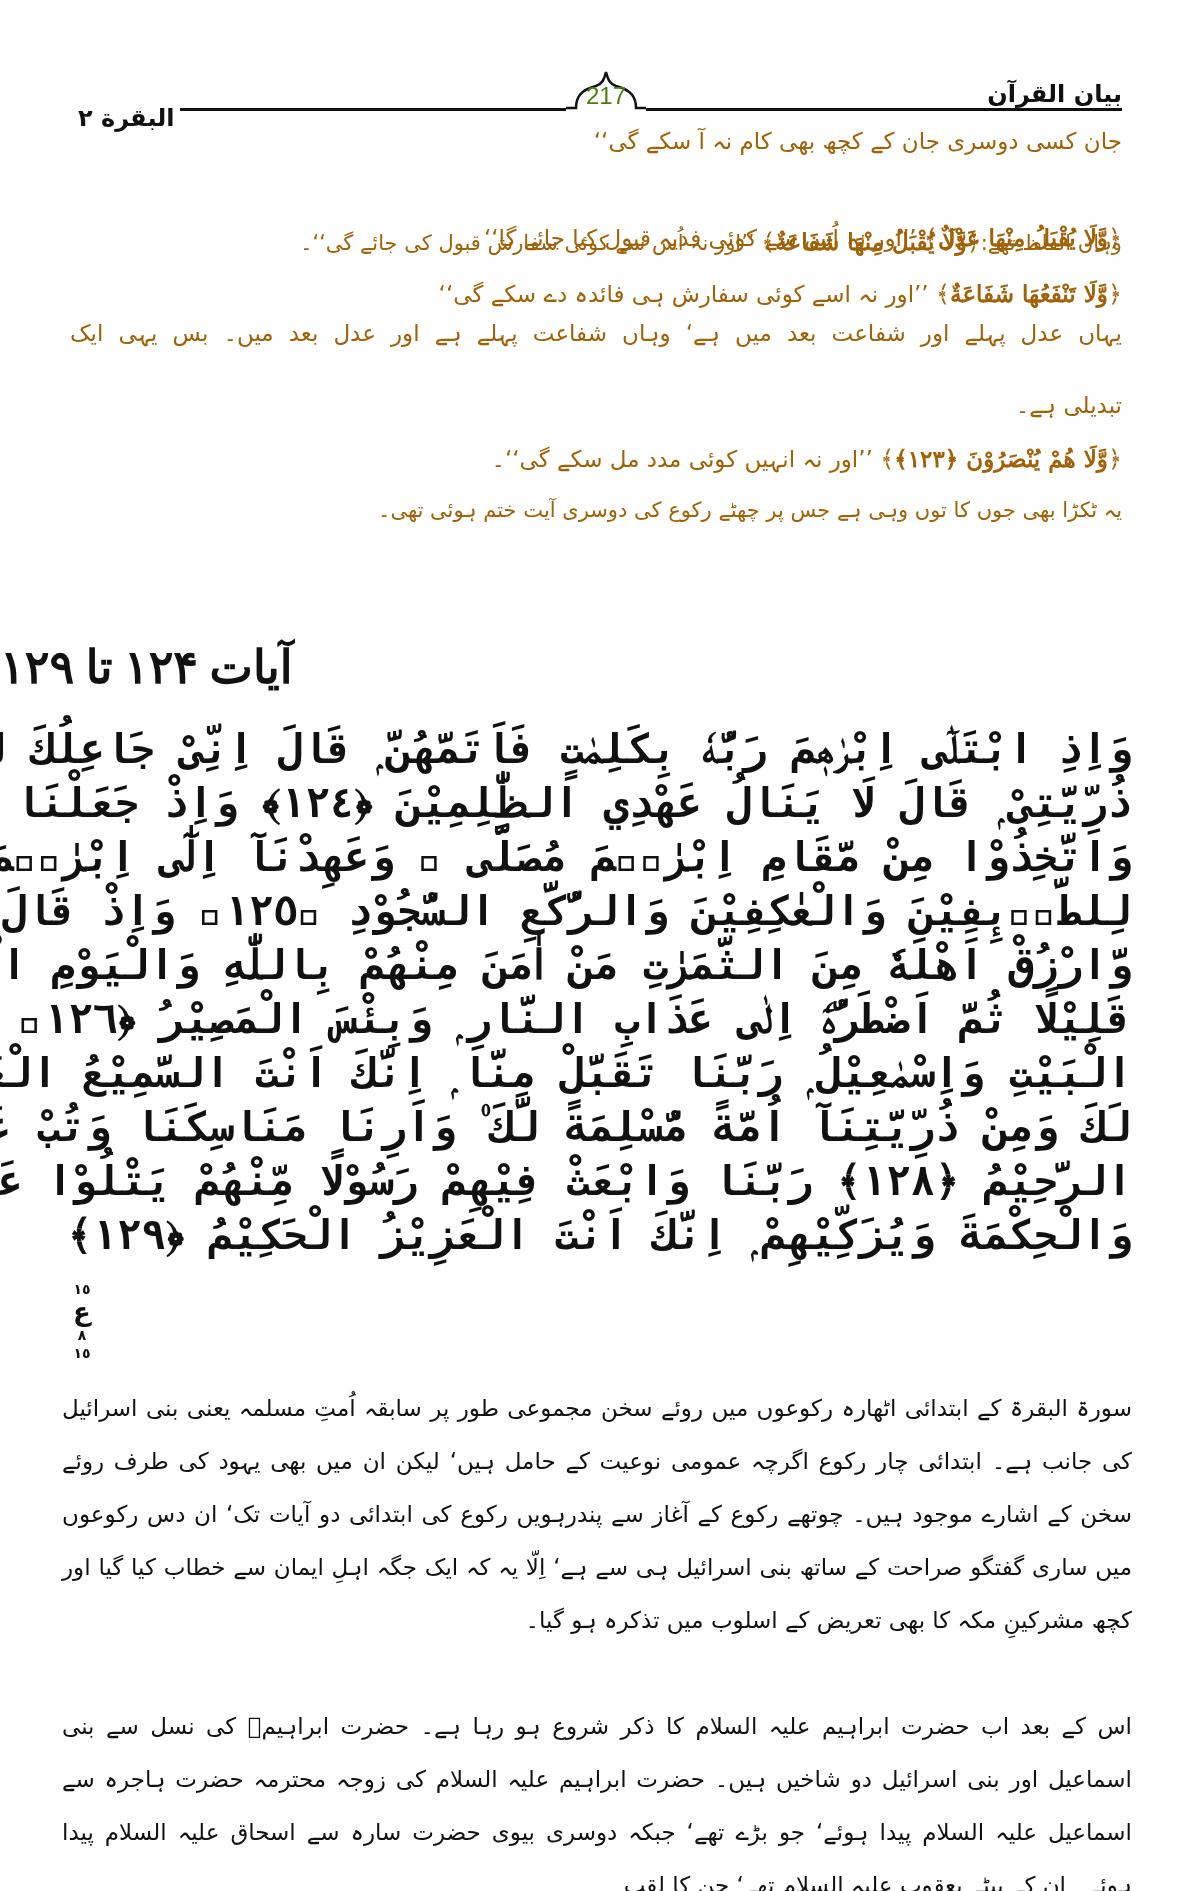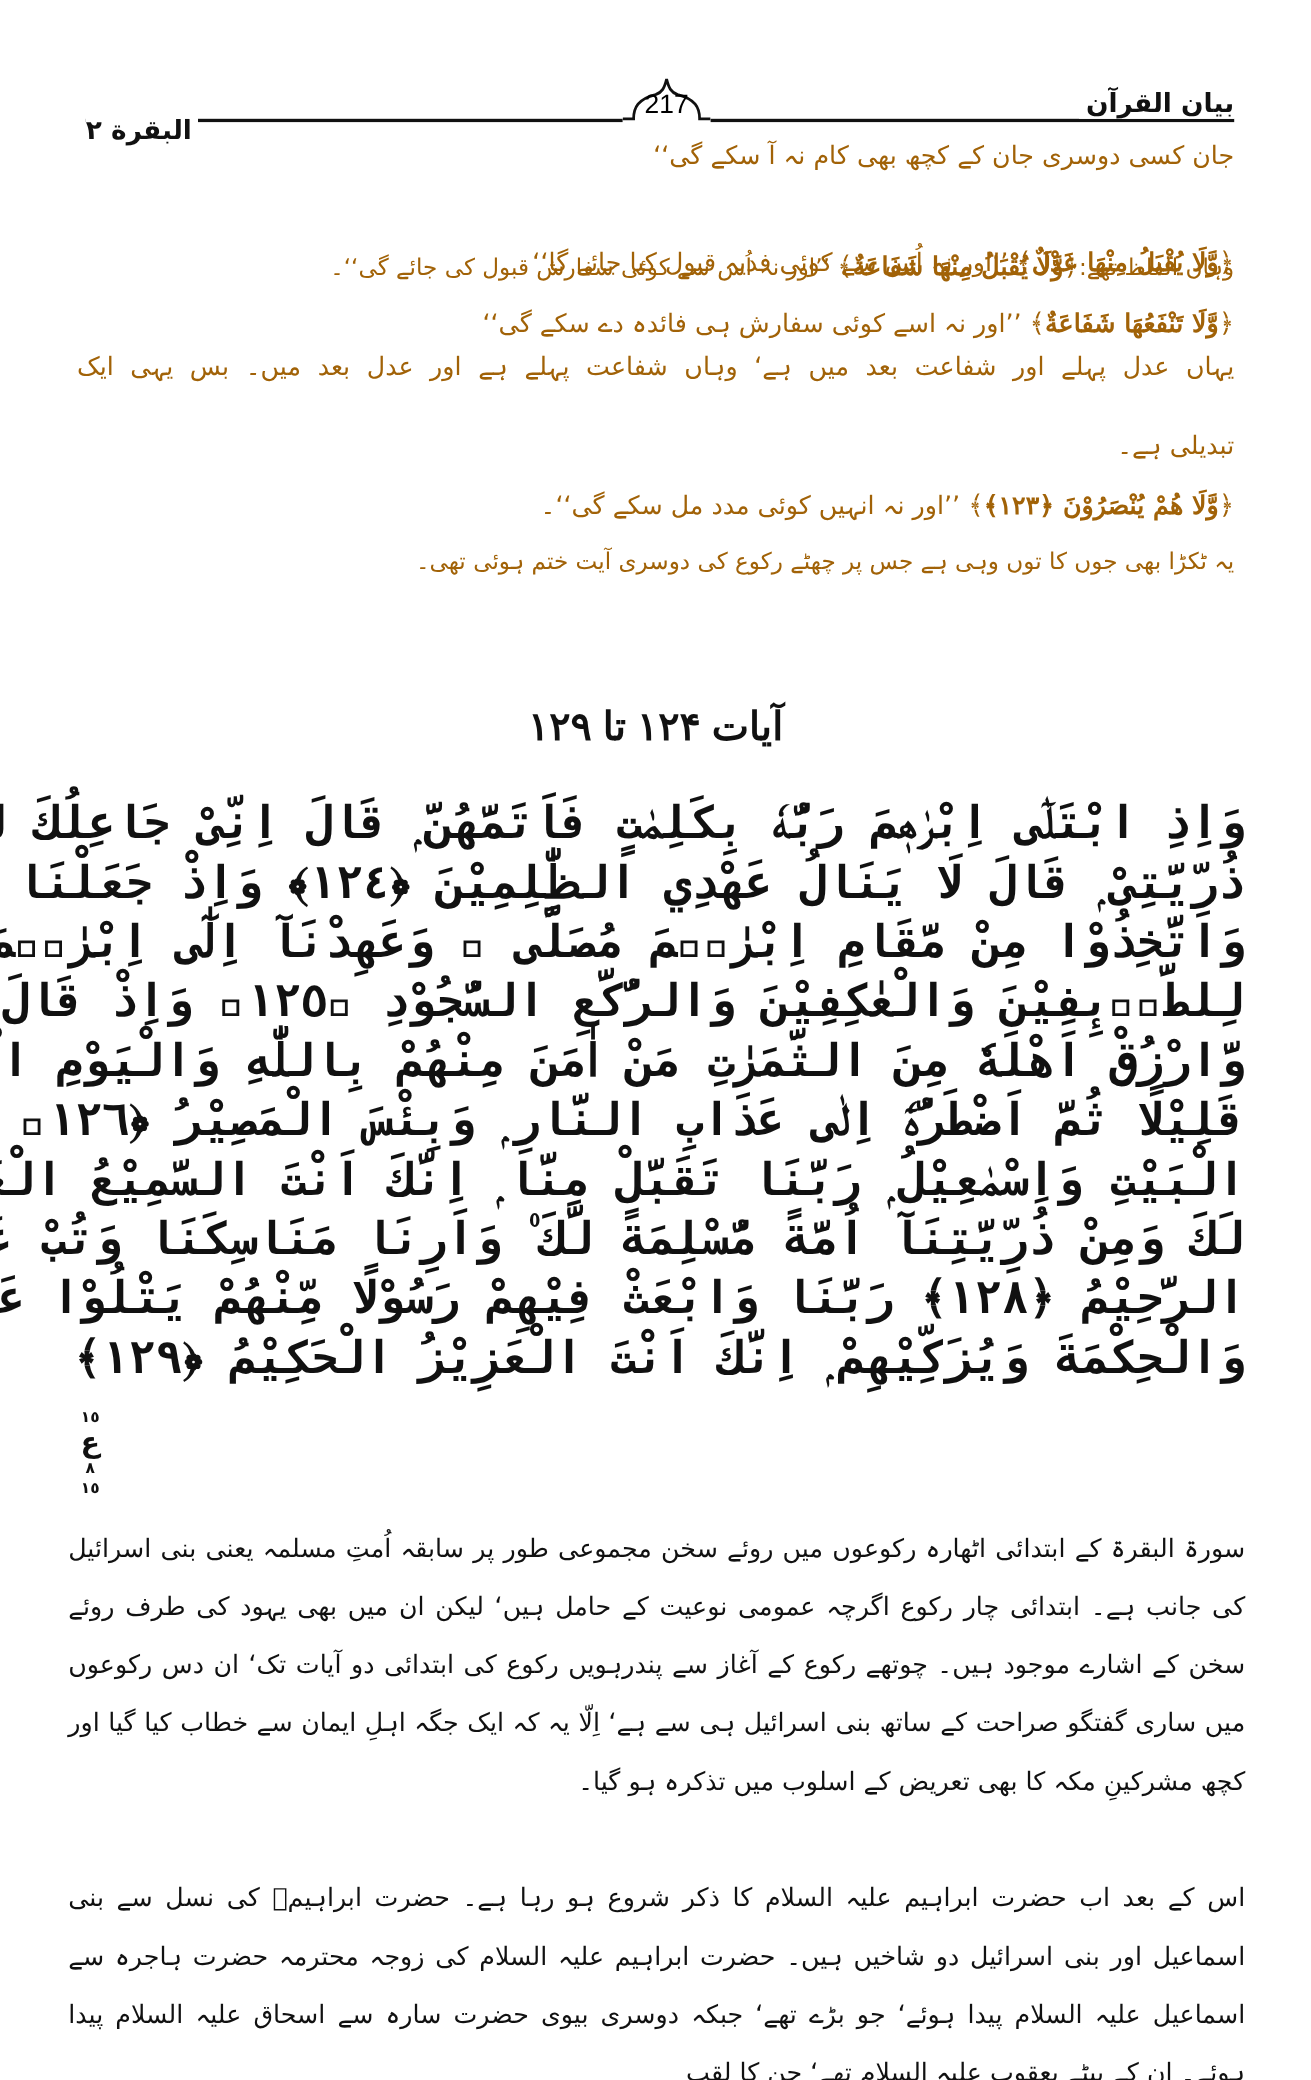--- a/index.html
+++ b/index.html
@@ -25,36 +25,36 @@
       position: absolute; left: 0; top: 2px; background: #fff; padding-right: 6px;
       font-size: 24px; font-weight: bold; direction: rtl; margin-top: 24px;
     }
     .page-num-wrap {
       position: absolute; left: 488px; top: -10px; width: 80px; height: 44px;
       background: #fff;
     }
     .page-num-wrap svg { position: absolute; left: 0; top: 0; }
     .page-num {
       position: absolute; left: 0; right: 0; top: 14px; text-align: center;
-      font-family: "Liberation Sans", sans-serif; font-size: 24px; color: #000000;
+      font-family: "Liberation Sans", sans-serif; font-size: 24px; color: #4d7c0f;
     }
 
     
     .line {
       position: absolute; direction: rtl; white-space: nowrap;
       font-family: "DejaVu Sans", sans-serif; color: #a16207;
     }
     .urdu { font-size: 23px; }
     .qtext { font-family: "DejaVu Serif", serif; font-weight: bold; font-size: 23px; }
     .bracket { font-family: "DejaVu Serif", serif; font-size: 24px; }
 
     .section-heading {
-      position: absolute; left: 0; right: 0; top: 640px; text-align: center;
-      direction: rtl; font-size: 36px; font-weight: bold;
-      font-family: Liberation Sans, sans-serif;
+      position: absolute; left: 0; right: 0; top: 640px; text-align: left;
+      direction: rtl; font-size: 46px; font-weight: bold;
+      font-family: Liberation Serif, serif;
     }
 
     .quran-block {
       position: absolute; left: 130px; right: 60px; top: 725px;
       direction: rtl; text-align: justify; text-align-last: justify;
       font-family: Liberation Mono, monospace; font-weight: bold; font-size: 41px;
       line-height: 54px;
     }
     .quran-line { display: block; white-space: nowrap; }
     .quran-last { text-align-last: right; }

